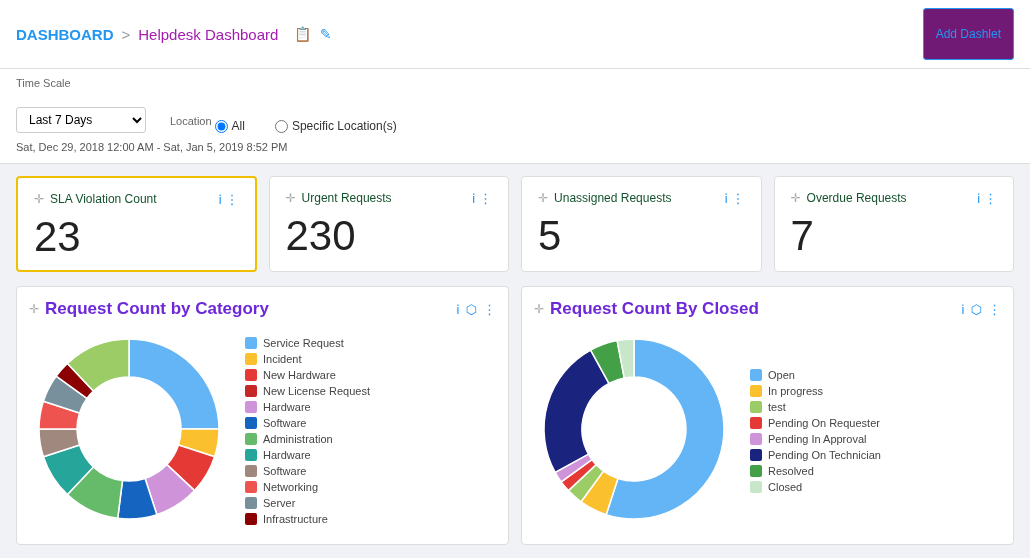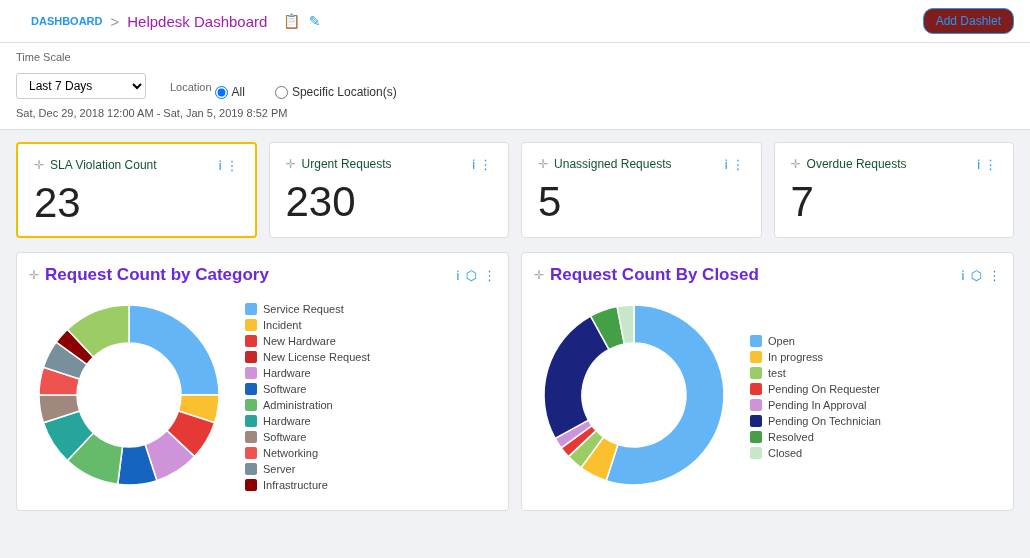--- a/index.html
+++ b/index.html
@@ -1,29 +1,29 @@
 <!DOCTYPE html>
 <html><head>
   <meta charset="utf-8">
   <style>
     * { box-sizing: border-box; margin: 0; padding: 0; }
     body { font-family: 'Segoe UI', Arial, sans-serif; background: #f0f2f5; font-size: 13px; color: #333; }
 
     .top-bar { background: #fff; padding: 8px 16px; display: flex; align-items: center; justify-content: space-between; border-bottom: 1px solid #ddd; }
     .breadcrumb { display: flex; align-items: center; gap: 8px; }
-    .breadcrumb-dashboard { color: #2196F3; font-weight: 700; font-size: 11px; margin-left: 15px; }
+    .breadcrumb-dashboard { color: #2196F3; font-weight: 700; font-size: 15px; }
     .breadcrumb-sep { color: #999; font-size: 15px; }
     .breadcrumb-title { color: #a21caf; font-size: 15px; font-weight: 400; }
     .breadcrumb-icons { display: flex; gap: 8px; margin-left: 8px; }
     .breadcrumb-icon { color: #2196F3; cursor: pointer; font-size: 14px; }
-    .add-dashlet-btn { border: 1px solid #2196F3; color: #2196F3; background: #7f1d1d; padding: 5px 12px; border-radius: 10px; cursor: pointer; font-size: 12px; }
+    .add-dashlet-btn { border: 1px solid #2196F3; color: #2196F3; background: #701a75; padding: 18px 12px; border-radius: 3px; cursor: pointer; font-size: 12px; }
 
     .filters { background: #fff; padding: 8px 16px 10px; border-bottom: 1px solid #ddd; }
     .filter-row { display: flex; gap: 24px; align-items: flex-end; }
-    .filter-group { display: flex; flex-direction: column; gap: 10px; }
+    .filter-group { display: flex; flex-direction: column; gap: 18px; }
     .filter-label { font-size: 11px; color: #666; }
     .filter-select { border: 1px solid #ccc; border-radius: 3px; padding: 4px 8px; font-size: 12px; background: #fff; min-width: 130px; }
     .location-group { display: flex; flex-direction: row; gap: 3px; }
     .radio-row { display: flex; align-items: center; gap: 30px; margin-top: 4px; }
     .radio-item { display: flex; align-items: center; gap: 4px; font-size: 12px; }
     .date-range { font-size: 11px; color: #555; margin-top: 8px; }
 
     .dashboard-content { padding: 12px 16px; }
 
     

